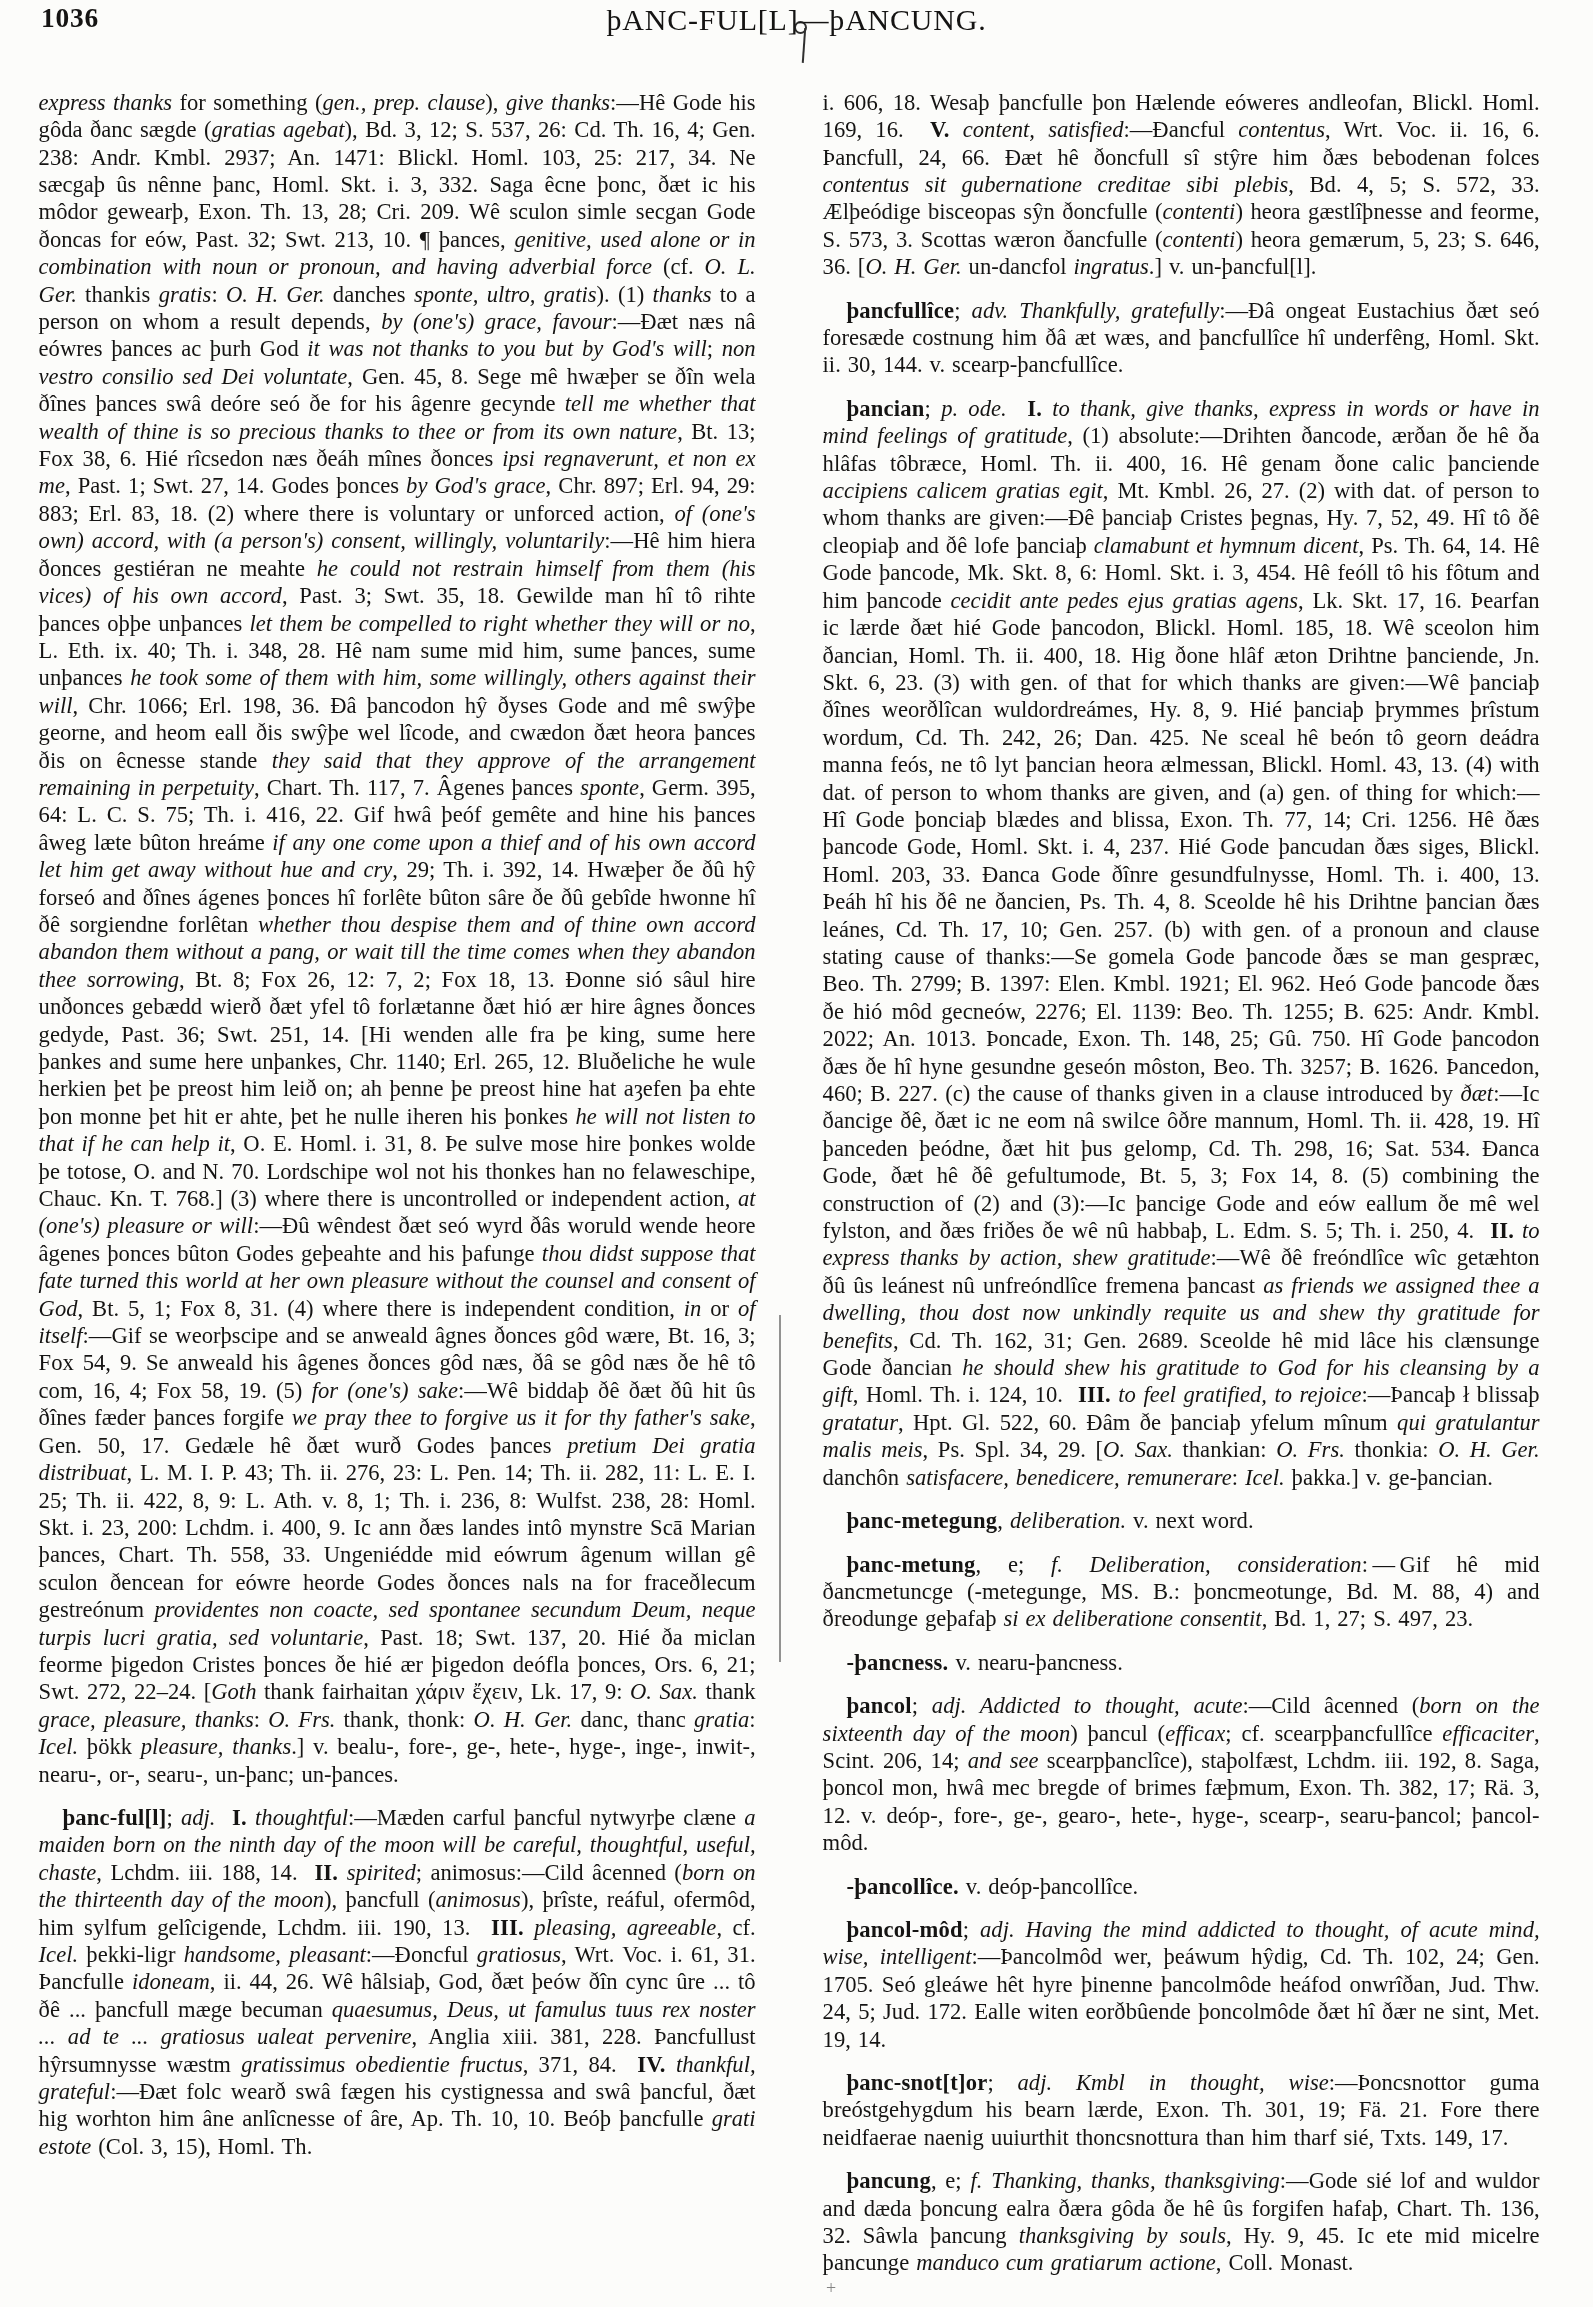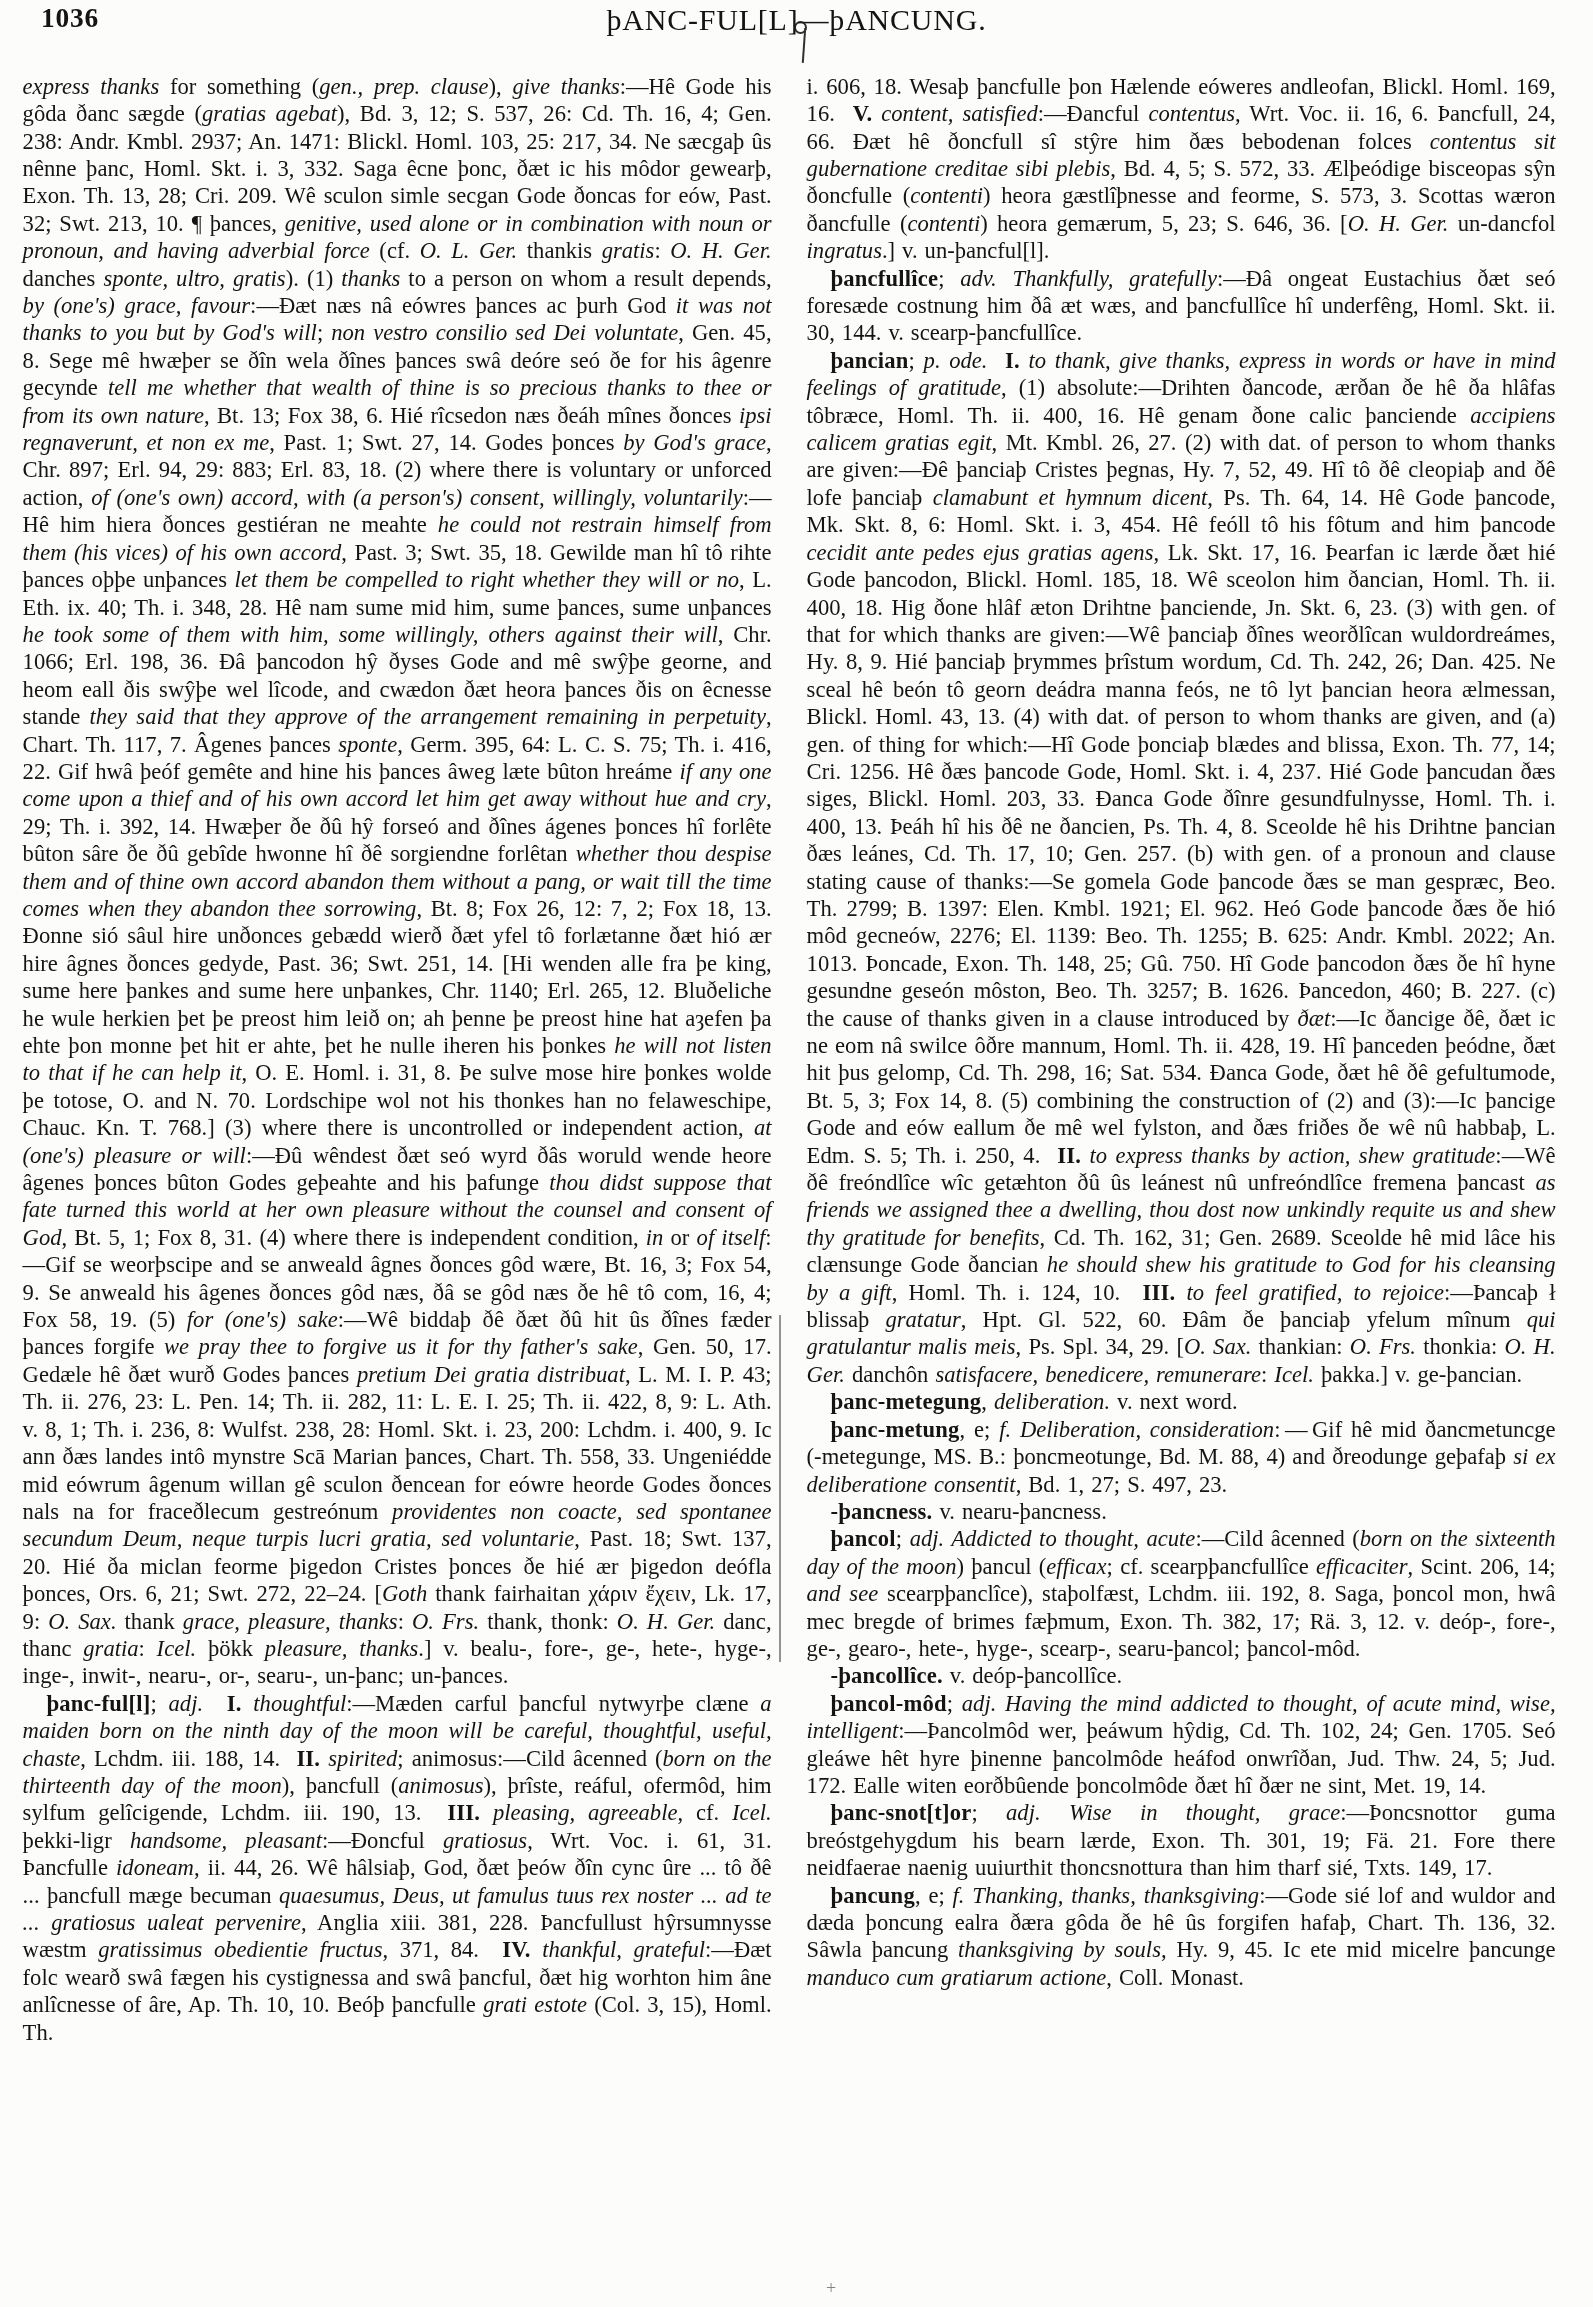--- a/index.html
+++ b/index.html
@@ -27,21 +27,21 @@
     gap:35px;
     padding:16px 22.6px 0 22.6px;
   }
   .col{
     width:749px;
     font-size:22.6px;
     line-height:27.4px;
     text-align:justify;
     word-spacing:0.06em;
   }
-  .para{margin:0;}
+  .para{margin:16px;}
   .para.indent{text-indent:24px;}
   .r-n{font-style:normal;}
   .r-i{font-style:italic;}
   .r-b{font-weight:700;letter-spacing:0.2px;}
   
   .artifact-top{position:absolute;left:794px;top:21px;width:18px;height:47px;opacity:.9;}
   .artifact-top .loop{
     position:absolute;left:0;top:0;width:9px;height:9px;
     border:2.4px solid #1a1a1a;border-radius:50%;
   }
@@ -75,21 +75,21 @@
     <div class="col">
         <p class="para"><span class="r-n">i. 606, 18. Wesaþ þancfulle þon Hælende eóweres andleofan, Blickl. Homl. 169, 16.&nbsp;&nbsp;</span><span class="r-b">V.</span><span class="r-n"> </span><span class="r-i">content, satisfied</span><span class="r-n">:—Ðancful </span><span class="r-i">contentus</span><span class="r-n">, Wrt. Voc. ii. 16, 6. Þancfull, 24, 66. Ðæt hê ðoncfull sî stŷre him ðæs bebodenan folces </span><span class="r-i">contentus sit gubernatione creditae sibi plebis</span><span class="r-n">, Bd. 4, 5; S. 572, 33. Ælþeódige bisceopas sŷn ðoncfulle (</span><span class="r-i">contenti</span><span class="r-n">) heora gæstlîþnesse and feorme, S. 573, 3. Scottas wæron ðancfulle (</span><span class="r-i">contenti</span><span class="r-n">) heora gemærum, 5, 23; S. 646, 36. [</span><span class="r-i">O. H. Ger.</span><span class="r-n"> un-dancfol </span><span class="r-i">ingratus</span><span class="r-n">.] v. un-þancful[l].</span></p>
         <p class="para indent"><span class="r-b">þancfullîce</span><span class="r-n">; </span><span class="r-i">adv. Thankfully, gratefully</span><span class="r-n">:—Ðâ ongeat Eustachius ðæt seó foresæde costnung him ðâ æt wæs, and þancfullîce hî underfêng, Homl. Skt. ii. 30, 144. v. scearp-þancfullîce.</span></p>
         <p class="para indent"><span class="r-b">þancian</span><span class="r-n">; </span><span class="r-i">p. ode.</span><span class="r-n">&nbsp;&nbsp;</span><span class="r-b">I.</span><span class="r-n"> </span><span class="r-i">to thank, give thanks, express in words or have in mind feelings of gratitude</span><span class="r-n">, (1) absolute:—Drihten ðancode, ærðan ðe hê ða hlâfas tôbræce, Homl. Th. ii. 400, 16. Hê genam ðone calic þanciende </span><span class="r-i">accipiens calicem gratias egit</span><span class="r-n">, Mt. Kmbl. 26, 27. (2) with dat. of person to whom thanks are given:—Ðê þanciaþ Cristes þegnas, Hy. 7, 52, 49. Hî tô ðê cleopiaþ and ðê lofe þanciaþ </span><span class="r-i">clamabunt et hymnum dicent</span><span class="r-n">, Ps. Th. 64, 14. Hê Gode þancode, Mk. Skt. 8, 6: Homl. Skt. i. 3, 454. Hê feóll tô his fôtum and him þancode </span><span class="r-i">cecidit ante pedes ejus gratias agens</span><span class="r-n">, Lk. Skt. 17, 16. Þearfan ic lærde ðæt hié Gode þancodon, Blickl. Homl. 185, 18. Wê sceolon him ðancian, Homl. Th. ii. 400, 18. Hig ðone hlâf æton Drihtne þanciende, Jn. Skt. 6, 23. (3) with gen. of that for which thanks are given:—Wê þanciaþ ðînes weorðlîcan wuldordreámes, Hy. 8, 9. Hié þanciaþ þrymmes þrîstum wordum, Cd. Th. 242, 26; Dan. 425. Ne sceal hê beón tô georn deádra manna feós, ne tô lyt þancian heora ælmessan, Blickl. Homl. 43, 13. (4) with dat. of person to whom thanks are given, and (a) gen. of thing for which:—Hî Gode þonciaþ blædes and blissa, Exon. Th. 77, 14; Cri. 1256. Hê ðæs þancode Gode, Homl. Skt. i. 4, 237. Hié Gode þancudan ðæs siges, Blickl. Homl. 203, 33. Ðanca Gode ðînre gesundfulnysse, Homl. Th. i. 400, 13. Þeáh hî his ðê ne ðancien, Ps. Th. 4, 8. Sceolde hê his Drihtne þancian ðæs leánes, Cd. Th. 17, 10; Gen. 257. (b) with gen. of a pronoun and clause stating cause of thanks:—Se gomela Gode þancode ðæs se man gespræc, Beo. Th. 2799; B. 1397: Elen. Kmbl. 1921; El. 962. Heó Gode þancode ðæs ðe hió môd gecneów, 2276; El. 1139: Beo. Th. 1255; B. 625: Andr. Kmbl. 2022; An. 1013. Þoncade, Exon. Th. 148, 25; Gû. 750. Hî Gode þancodon ðæs ðe hî hyne gesundne geseón môston, Beo. Th. 3257; B. 1626. Þancedon, 460; B. 227. (c) the cause of thanks given in a clause introduced by </span><span class="r-i">ðæt</span><span class="r-n">:—Ic ðancige ðê, ðæt ic ne eom nâ swilce ôðre mannum, Homl. Th. ii. 428, 19. Hî þanceden þeódne, ðæt hit þus gelomp, Cd. Th. 298, 16; Sat. 534. Ðanca Gode, ðæt hê ðê gefultumode, Bt. 5, 3; Fox 14, 8. (5) combining the construction of (2) and (3):—Ic þancige Gode and eów eallum ðe mê wel fylston, and ðæs friðes ðe wê nû habbaþ, L. Edm. S. 5; Th. i. 250, 4.&nbsp;&nbsp;</span><span class="r-b">II.</span><span class="r-n"> </span><span class="r-i">to express thanks by action, shew gratitude</span><span class="r-n">:—Wê ðê freóndlîce wîc getæhton ðû ûs leánest nû unfreóndlîce fremena þancast </span><span class="r-i">as friends we assigned thee a dwelling, thou dost now unkindly requite us and shew thy gratitude for benefits</span><span class="r-n">, Cd. Th. 162, 31; Gen. 2689. Sceolde hê mid lâce his clænsunge Gode ðancian </span><span class="r-i">he should shew his gratitude to God for his cleansing by a gift</span><span class="r-n">, Homl. Th. i. 124, 10.&nbsp;&nbsp;</span><span class="r-b">III.</span><span class="r-n"> </span><span class="r-i">to feel gratified, to rejoice</span><span class="r-n">:—Þancaþ ł blissaþ </span><span class="r-i">gratatur</span><span class="r-n">, Hpt. Gl. 522, 60. Ðâm ðe þanciaþ yfelum mînum </span><span class="r-i">qui gratulantur malis meis</span><span class="r-n">, Ps. Spl. 34, 29. [</span><span class="r-i">O. Sax.</span><span class="r-n"> thankian: </span><span class="r-i">O. Frs.</span><span class="r-n"> thonkia: </span><span class="r-i">O. H. Ger.</span><span class="r-n"> danchôn </span><span class="r-i">satisfacere, benedicere, remunerare</span><span class="r-n">: </span><span class="r-i">Icel.</span><span class="r-n"> þakka.] v. ge-þancian.</span></p>
         <p class="para indent"><span class="r-b">þanc-metegung</span><span class="r-n">, </span><span class="r-i">deliberation.</span><span class="r-n"> v. next word.</span></p>
         <p class="para indent"><span class="r-b">þanc-metung</span><span class="r-n">, e; </span><span class="r-i">f. Deliberation, consideration</span><span class="r-n">: — Gif hê mid ðancmetuncge (-metegunge, MS. B.: þoncmeotunge, Bd. M. 88, 4) and ðreodunge geþafaþ </span><span class="r-i">si ex deliberatione consentit</span><span class="r-n">, Bd. 1, 27; S. 497, 23.</span></p>
         <p class="para indent"><span class="r-b">-þancness.</span><span class="r-n"> v. nearu-þancness.</span></p>
         <p class="para indent"><span class="r-b">þancol</span><span class="r-n">; </span><span class="r-i">adj. Addicted to thought, acute</span><span class="r-n">:—Cild âcenned (</span><span class="r-i">born on the sixteenth day of the moon</span><span class="r-n">) þancul (</span><span class="r-i">efficax</span><span class="r-n">; cf. scearpþancfullîce </span><span class="r-i">efficaciter</span><span class="r-n">, Scint. 206, 14; </span><span class="r-i">and see</span><span class="r-n"> scearpþanclîce), staþolfæst, Lchdm. iii. 192, 8. Saga, þoncol mon, hwâ mec bregde of brimes fæþmum, Exon. Th. 382, 17; Rä. 3, 12. v. deóp-, fore-, ge-, gearo-, hete-, hyge-, scearp-, searu-þancol; þancol-môd.</span></p>
         <p class="para indent"><span class="r-b">-þancollîce.</span><span class="r-n"> v. deóp-þancollîce.</span></p>
         <p class="para indent"><span class="r-b">þancol-môd</span><span class="r-n">; </span><span class="r-i">adj. Having the mind addicted to thought, of acute mind, wise, intelligent</span><span class="r-n">:—Þancolmôd wer, þeáwum hŷdig, Cd. Th. 102, 24; Gen. 1705. Seó gleáwe hêt hyre þinenne þancolmôde heáfod onwrîðan, Jud. Thw. 24, 5; Jud. 172. Ealle witen eorðbûende þoncolmôde ðæt hî ðær ne sint, Met. 19, 14.</span></p>
-        <p class="para indent"><span class="r-b">þanc-snot[t]or</span><span class="r-n">; </span><span class="r-i">adj. Wise in thought, grace</span><span class="r-n">:—Þoncsnottor guma breóstgehygdum his bearn lærde, Exon. Th. 301, 19; Fä. 21. Fore there neidfaerae naenig uuiurthit thoncsnottura than him tharf sié, Txts. 149, 17.</span></p>
+        <p class="para indent"><span class="r-b">þanc-snot[t]or</span><span class="r-n">; </span><span class="r-i">adj. Kmbl in thought, wise</span><span class="r-n">:—Þoncsnottor guma breóstgehygdum his bearn lærde, Exon. Th. 301, 19; Fä. 21. Fore there neidfaerae naenig uuiurthit thoncsnottura than him tharf sié, Txts. 149, 17.</span></p>
         <p class="para indent"><span class="r-b">þancung</span><span class="r-n">, e; </span><span class="r-i">f. Thanking, thanks, thanksgiving</span><span class="r-n">:—Gode sié lof and wuldor and dæda þoncung ealra ðæra gôda ðe hê ûs forgifen hafaþ, Chart. Th. 136, 32. Sâwla þancung </span><span class="r-i">thanksgiving by souls</span><span class="r-n">, Hy. 9, 45. Ic ete mid micelre þancunge </span><span class="r-i">manduco cum gratiarum actione</span><span class="r-n">, Coll. Monast.</span></p>
       </div>
   </div>
 
   <div class="artifact-top">
     <div class="loop"></div>
     <div class="stem"></div>
   </div>
   <div class="artifact-scratch"></div>
   <div class="artifact-bottom">+</div>

